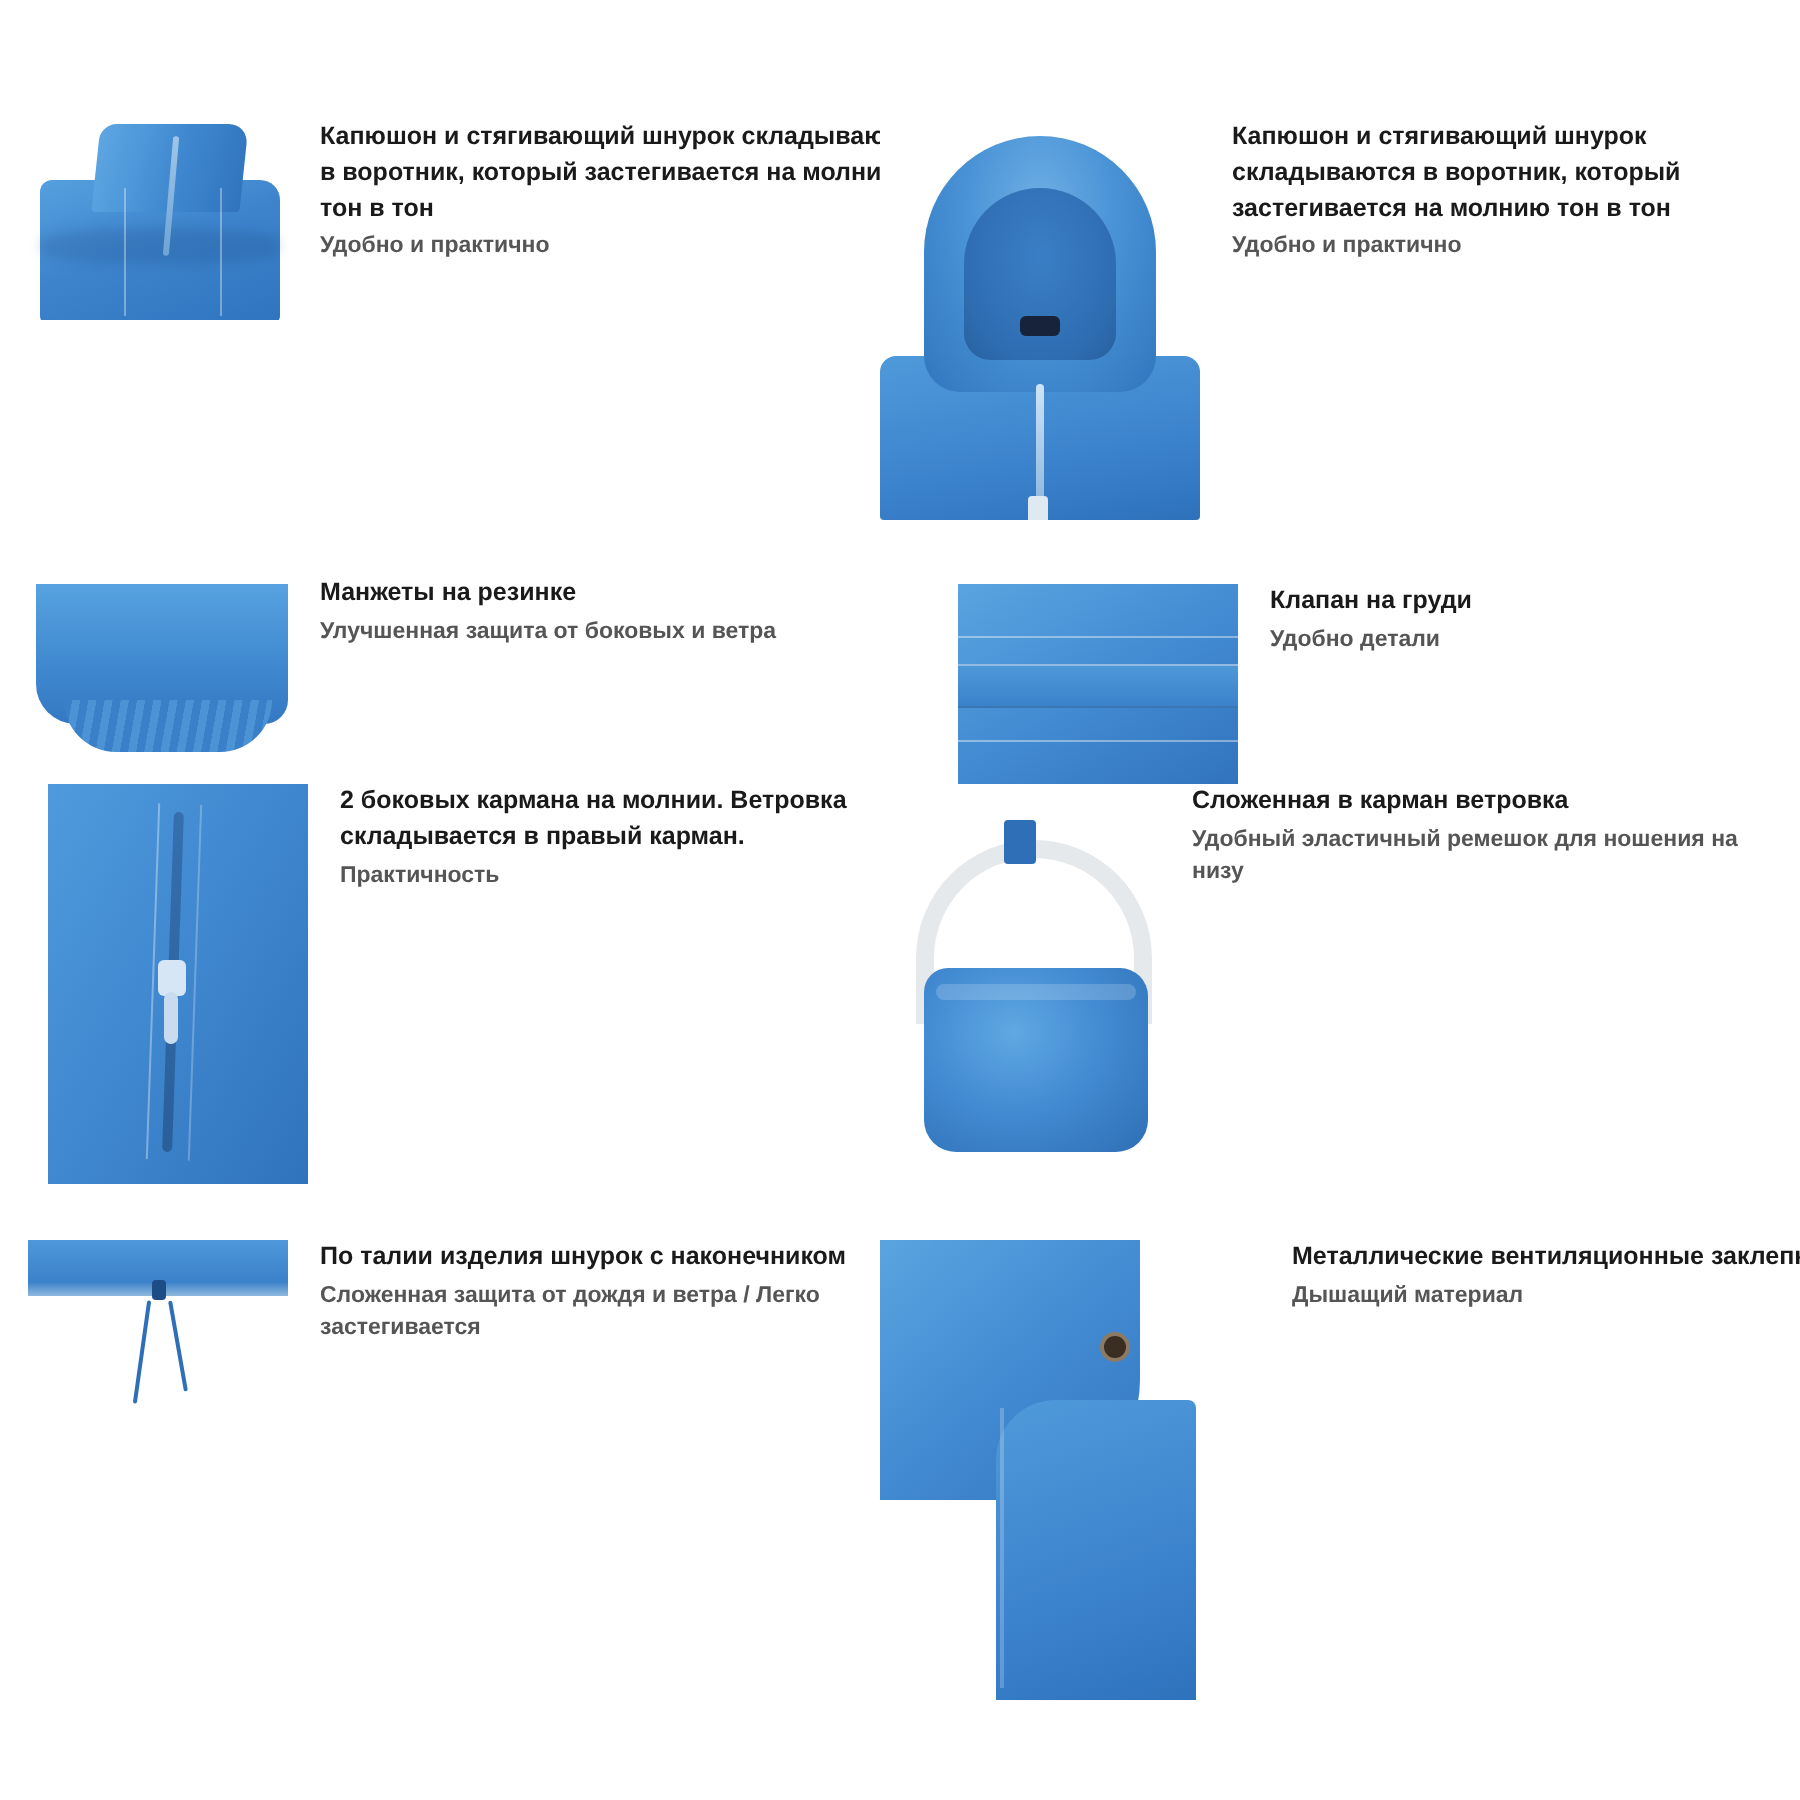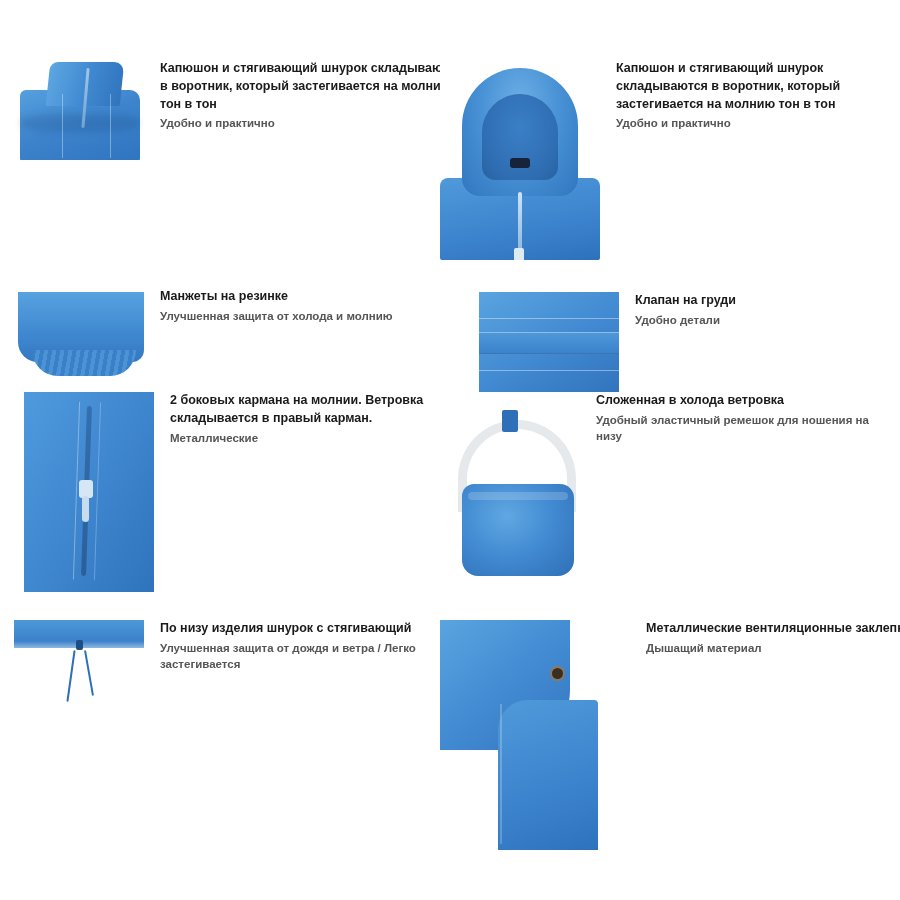--- a/index.html
+++ b/index.html
@@ -256,21 +256,21 @@
     </div>
   </div>
 
   <div class="feature" style="left:14px; top:288px; width:470px;">
     <div class="photo p3" style="margin-right:16px;">
       <div class="sleeve"></div>
       <div class="elastic"></div>
     </div>
     <div class="txt" style="width:310px;">
       <p class="title">Манжеты на резинке</p>
-      <p class="subtitle">Улучшенная защита от холода и молнию</p>
+      <p class="subtitle">Улучшенная защита от боковых и ветра</p>
     </div>
   </div>
 
   <div class="feature" style="left:440px; top:292px; width:450px;margin-left:39px;">
     <div class="photo p4" style="margin-right:16px;">
       <div class="panel"></div>
       <div class="flapline" style="top:26px;"></div>
       <div class="flapband"></div>
       <div class="flapline" style="top:78px;"></div>
     </div>
@@ -283,47 +283,47 @@
   <div class="feature" style="left:24px; top:392px; width:470px;">
     <div class="photo p5" style="margin-right:16px;">
       <div class="panel"></div>
       <div class="zipedge"></div>
       <div class="zipline"></div>
       <div class="slider"></div>
       <div class="pull"></div>
     </div>
     <div class="txt" style="width:310px;">
       <p class="title">2 боковых кармана на молнии. Ветровка складывается в правый карман.</p>
-      <p class="subtitle">Металлические</p>
+      <p class="subtitle">Практичность</p>
     </div>
   </div>
 
   <div class="feature" style="left:440px; top:392px; width:450px;">
     <div class="photo p6" style="margin-right:6px;">
       <div class="strap"></div>
       <div class="buckle"></div>
       <div class="pouch"></div>
       <div class="pouchfold"></div>
     </div>
     <div class="txt" style="width:292px;">
-      <p class="title">Сложенная в холода ветровка</p>
+      <p class="title">Сложенная в карман ветровка</p>
       <p class="subtitle">Удобный эластичный ремешок для ношения на низу</p>
     </div>
   </div>
 
   <div class="feature" style="left:14px; top:620px; width:470px;">
     <div class="photo p7" style="margin-right:16px;">
       <div class="hem"></div>
       <div class="tip"></div>
       <div class="cord1"></div>
       <div class="cord2"></div>
     </div>
     <div class="txt" style="width:310px;">
-      <p class="title">По низу изделия шнурок с стягивающий</p>
-      <p class="subtitle">Улучшенная защита от дождя и ветра / Легко застегивается</p>
+      <p class="title">По талии изделия шнурок с наконечником</p>
+      <p class="subtitle">Сложенная защита от дождя и ветра / Легко застегивается</p>
     </div>
   </div>
 
   <div class="feature" style="left:440px; top:620px; width:450px;">
     <div class="photo p8" style="margin-right:6px;">
       <div class="sleevebig"></div>
       <div class="bodybig"></div>
       <div class="seamline"></div>
       <div class="eyelet"></div>
     </div>

